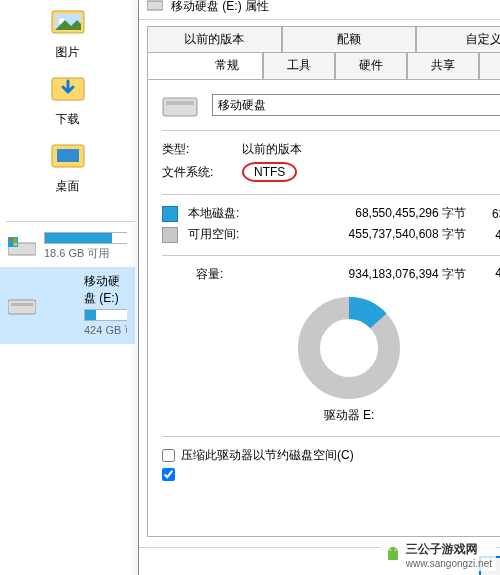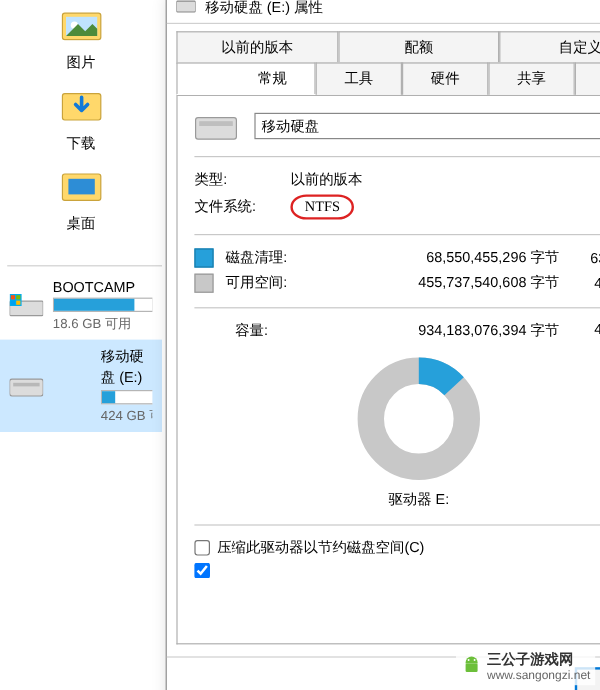--- a/index.html
+++ b/index.html
@@ -158,21 +158,20 @@
     margin: 4px 0;
     gap: 10px;
   }
   .info-label {
     width: 70px;
   }
   .highlight-circle {
     border: 2px solid #d22;
     border-radius: 50%/100%;
     padding: 1px 10px;
-    font-family: Liberation Serif, serif;
   }
   .space-row {
     display: flex;
     align-items: center;
     margin: 4px 0;
     gap: 10px;
   }
   .swatch {
     width: 14px;
     height: 14px;
@@ -282,21 +281,20 @@
         <svg viewBox="0 0 28 20">
             <rect x="0" y="6" width="28" height="12" rx="1" fill="#dcdcdc" stroke="#999"></rect>
             <rect x="0" y="0" width="10" height="10" fill="#00adef"></rect>
             <rect x="1" y="1" width="3.5" height="3.5" fill="#f65314"></rect>
             <rect x="5.5" y="1" width="3.5" height="3.5" fill="#7cbb00"></rect>
             <rect x="1" y="5.5" width="3.5" height="3.5" fill="#00a1f1"></rect>
             <rect x="5.5" y="5.5" width="3.5" height="3.5" fill="#ffbb00"></rect>
           </svg>
       </span>
       <div class="drive-text">
-        <span>BOOTCAMP</span>
         <div class="drive-capacity-bar">
           <div class="drive-capacity-fill" style="width:82%"></div>
         </div>
         <span class="drive-subtext">18.6 GB 可用</span>
       </div>
     </div>
 
     <div class="drive-item selected">
       <span class="drive-icon">
         <svg viewBox="0 0 28 20">
@@ -361,21 +359,21 @@
         <span class="info-label">文件系统:</span>
         <span class="highlight-circle">
           <span>NTFS</span>
         </span>
       </div>
 
       <div class="divider"></div>
 
       <div class="space-row">
         <span class="swatch" style="background:#26a0da;border:1px solid #1a7cab"></span>
-        <span class="space-label">磁盘清理:</span>
+        <span class="space-label">本地磁盘:</span>
         <span class="space-bytes">68,550,455,296 字节</span>
         <span class="space-human">63.8 GB</span>
       </div>
       <div class="space-row">
         <span class="swatch" style="background:#c8c8c8;border:1px solid #999"></span>
         <span class="space-label">可用空间:</span>
         <span class="space-bytes">455,737,540,608 字节</span>
         <span class="space-human">424 GB</span>
       </div>
 

